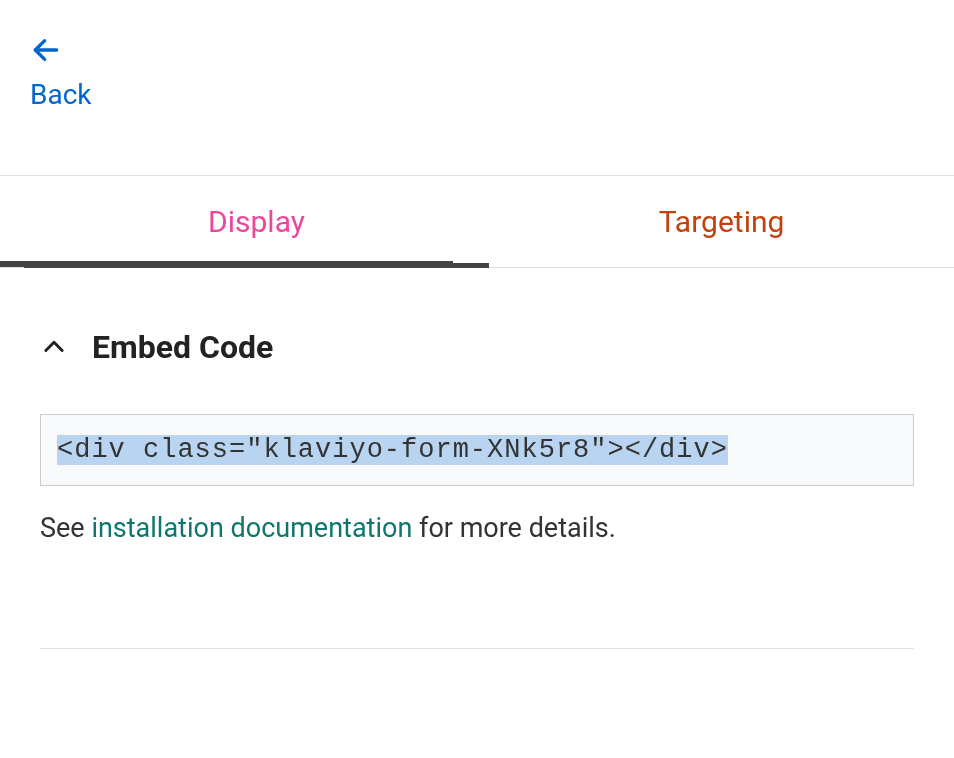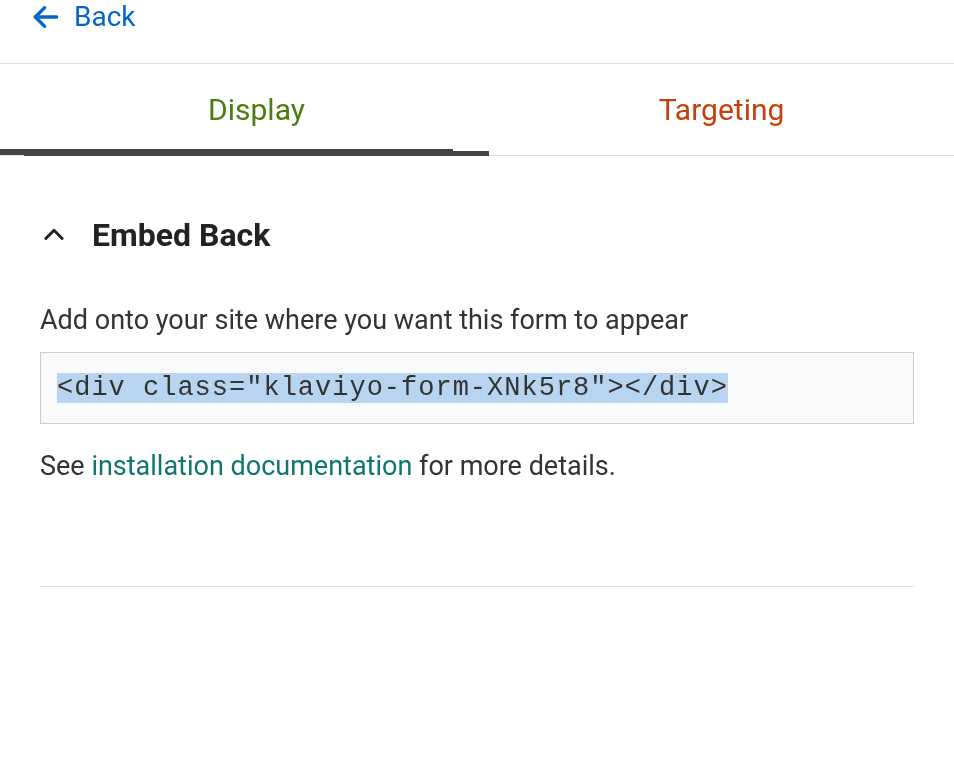--- a/index.html
+++ b/index.html
@@ -9,27 +9,28 @@
     }
     body {
       font-family: -apple-system, BlinkMacSystemFont, "Segoe UI", Roboto, Helvetica, Arial, sans-serif;
       background: #ffffff;
       width: 954px;
       height: 758px;
       color: #333333;
     }
     .back-link {
       display: flex;
-      align-items: flex-end;
+      align-items: flex-start;
       gap: 12px;
-      padding: 0 30px;
+      padding: 34px 30px;
       cursor: pointer;
       color: #0066cc;
       font-size: 28px;
       font-weight: 400;
+      flex-direction: column;
     }
     .back-link svg {
       width: 32px;
       height: 32px;
     }
     .tabs-container {
       border-top: 1px solid #e0e0e0;
       border-bottom: 1px solid #e0e0e0;
       margin-top: 30px;
     }
@@ -41,21 +42,21 @@
       flex: 1;
       text-align: center;
       padding: 28px 0;
       font-size: 30px;
       font-weight: 400;
       color: #c2410c;
       cursor: pointer;
       position: relative;
     }
     .tab.active {
-      color: #4d7c0f;
+      color: #ec4899;
       margin-left: 24px;
     }
     .tab.active::after {
       content: '';
       position: absolute;
       bottom: -1px;
       left: 0;
       right: 50%;
       height: 5px;
       background: #444444;
@@ -146,24 +147,23 @@
     </div>
     <div class="active-indicator"></div>
   </div>
 </div>
 
 <div class="section">
   <div class="section-header">
     <svg viewBox="0 0 24 24" fill="none" stroke="#222222" stroke-width="2.5" stroke-linecap="round" stroke-linejoin="round">
       <polyline points="5 15 12 8 19 15"></polyline>
     </svg>
-    <span class="section-title">Embed Back</span>
+    <span class="section-title">Embed Code</span>
   </div>
 
-  <div class="instruction">Add onto your site where you want this form to appear</div>
 
   <div class="code-box"><span class="highlighted">&lt;div class="klaviyo-form-XNk5r8"&gt;&lt;/div&gt;</span></div>
 
   <div class="footer-text">
     <span>See </span><span class="link">installation documentation</span><span> for more details.</span>
   </div>
 </div>
 
 <hr class="divider">
 

